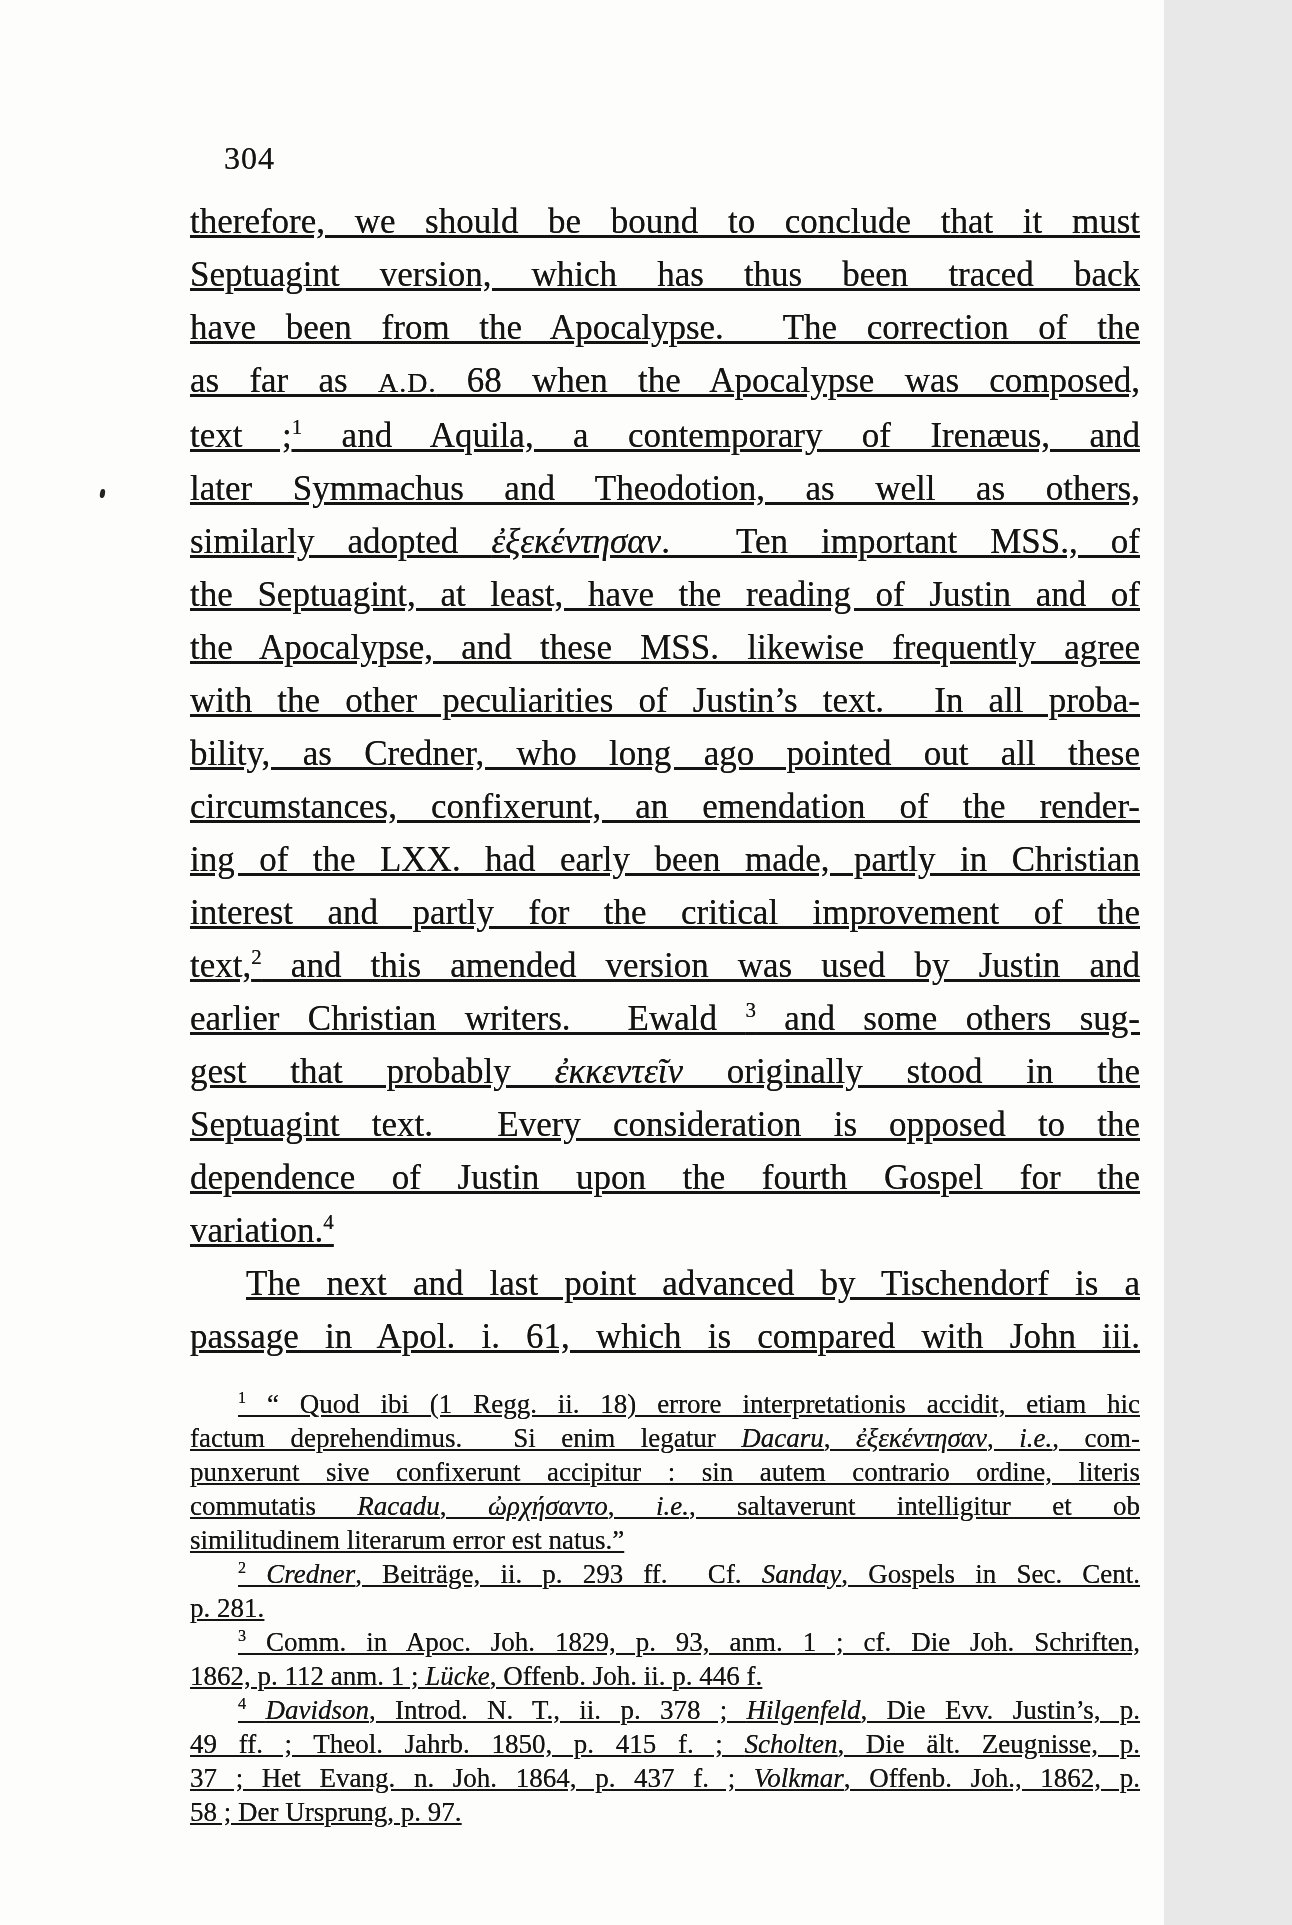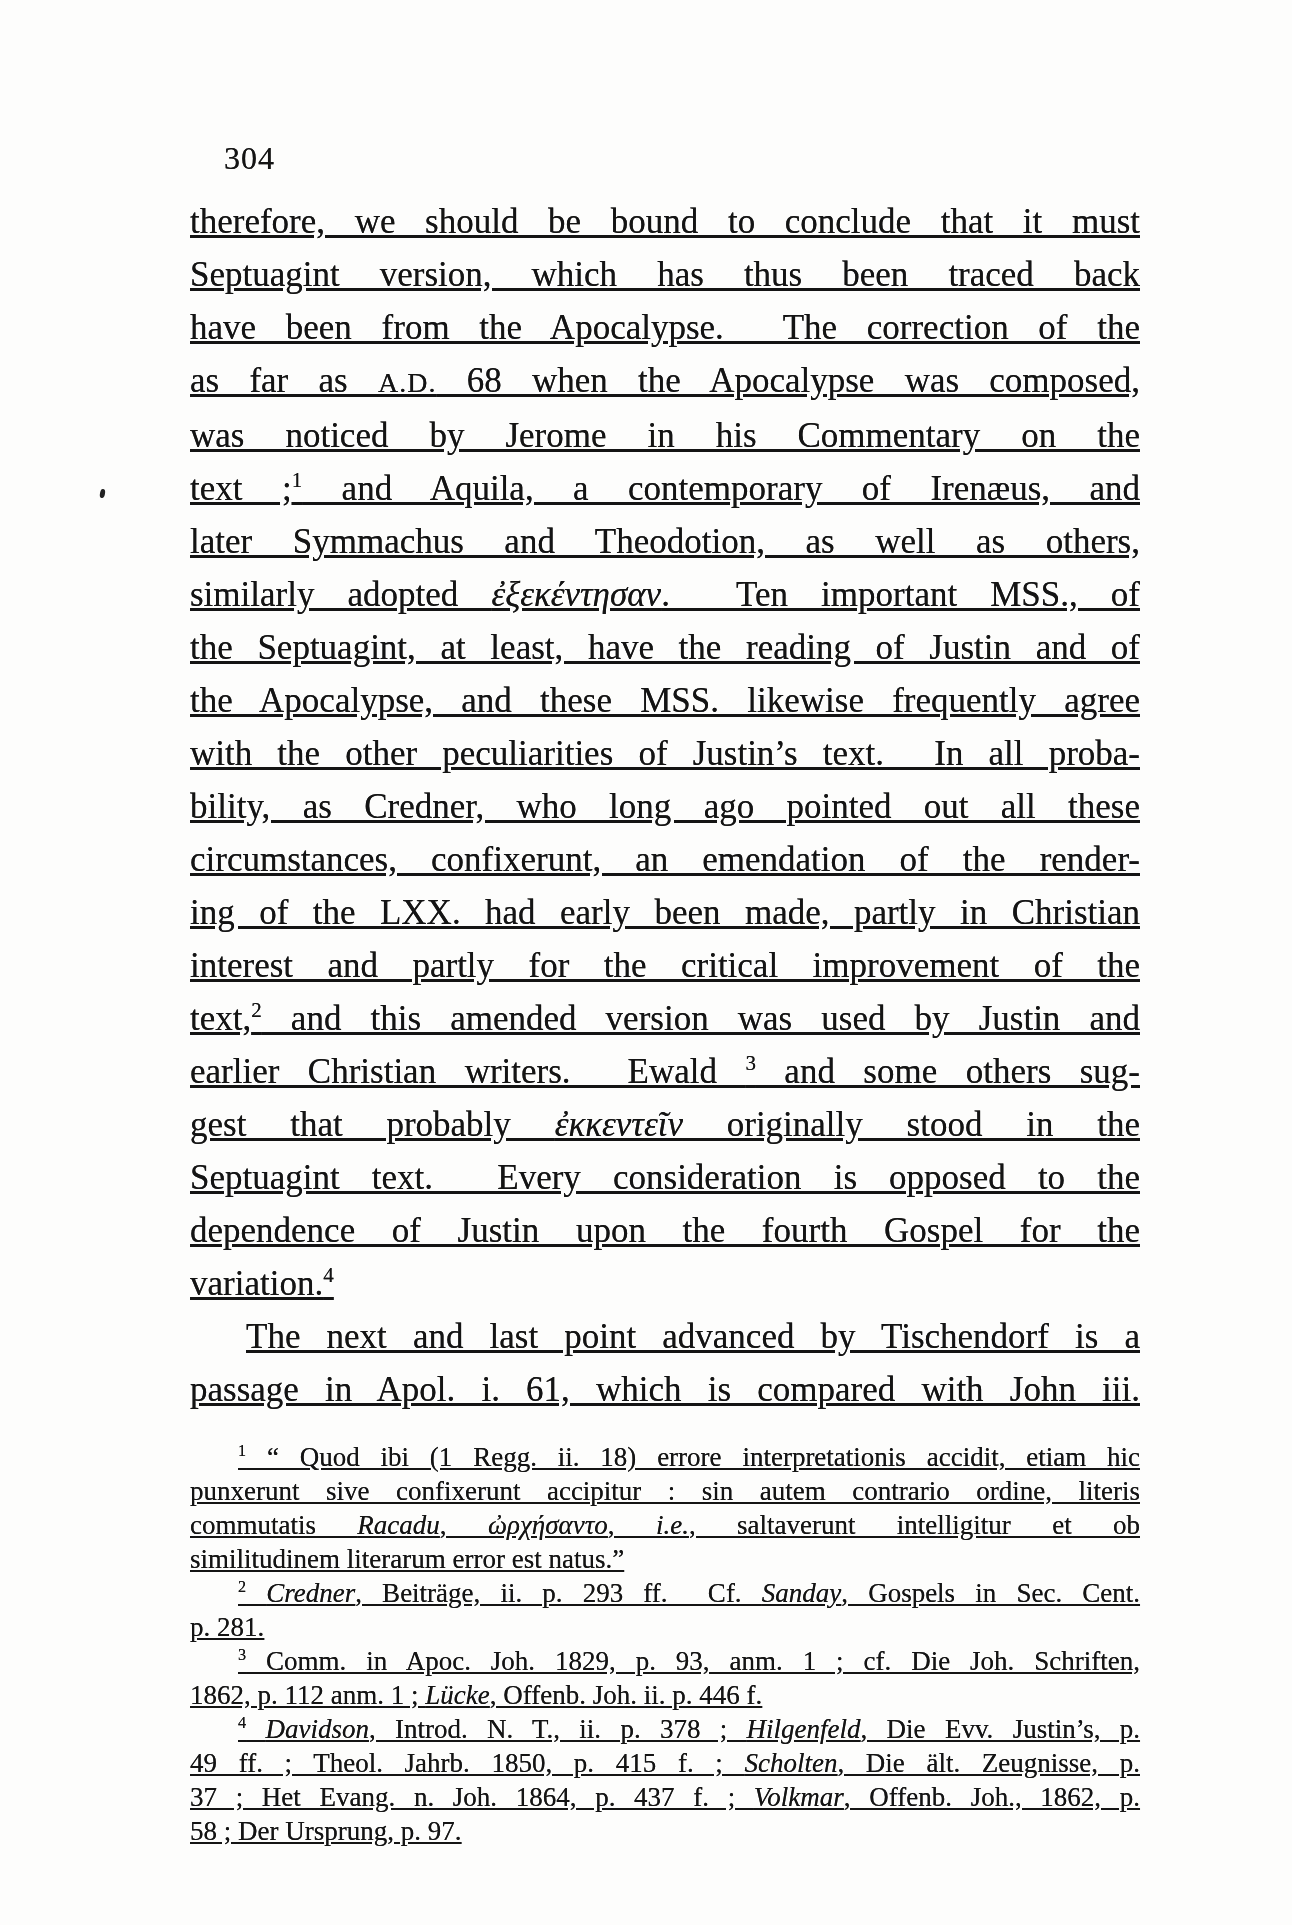--- a/index.html
+++ b/index.html
@@ -2,21 +2,21 @@
 <html><head>
 <meta charset="utf-8">
 <style>
   html, body {
     margin: 0;
     padding: 0;
     background: #e8e8e8;
   }
   #page {
     position: relative;
-    width: 1292px;
+    width: 1164px;
     height: 1925px;
     background: #fdfdfc;
     overflow: hidden;
     font-family: "Liberation Serif", "DejaVu Serif", serif;
     color: #141414;
     text-shadow: 0 0 0.5px rgba(20,20,20,0.85);
   }
   .content {
     position: absolute;
     left: 190px;
@@ -87,21 +87,20 @@
   <div class="content">
     <div class="header">
       <span class="pnum">304</span>
     </div>
     <div class="body">
       <div>
           <div class="tline just"><span>therefore, we should be bound to conclude that it must</span></div>
           <div class="tline just"><span>Septuagint version, which has thus been traced back</span></div>
           <div class="tline just"><span>have been from the Apocalypse.&nbsp; The correction of the</span></div>
           <div class="tline just"><span>as far as </span><span class="sc">A.D.</span><span> 68 when the Apocalypse was composed,</span></div>
-          <div class="tline just"><span>was noticed by Jerome in his Commentary on the</span></div>
           <div class="tline just"><span>text ;</span><span class="sup">1</span><span> and Aquila, a contemporary of Irenæus, and</span></div>
           <div class="tline just"><span>later Symmachus and Theodotion, as well as others,</span></div>
           <div class="tline just"><span>similarly adopted </span><span class="it gk">ἐξεκέντησαν</span><span>.&nbsp; Ten important MSS., of</span></div>
           <div class="tline just"><span>the Septuagint, at least, have the reading of Justin and of</span></div>
           <div class="tline just"><span>the Apocalypse, and these MSS. likewise frequently agree</span></div>
           <div class="tline just"><span>with the other peculiarities of Justin’s text.&nbsp; In all proba-</span></div>
           <div class="tline just"><span>bility, as Credner, who long ago pointed out all these</span></div>
           <div class="tline just"><span>circumstances, confixerunt, an emendation of the render-</span></div>
           <div class="tline just"><span>ing of the LXX. had early been made, partly in Christian</span></div>
           <div class="tline just"><span>interest and partly for the critical improvement of the</span></div>
@@ -113,20 +112,21 @@
           <div class="tline"><span>variation.</span><span class="sup">4</span></div>
         </div>
       <div>
           <div class="tline just ind"><span>The next and last point advanced by Tischendorf is a</span></div>
           <div class="tline just"><span>passage in Apol. i. 61, which is compared with John iii.</span></div>
         </div>
     </div>
     <div class="fnotes">
       <div>
           <div class="tline just ind"><span class="sup">1</span><span> “ Quod ibi (1 Regg. ii. 18) errore interpretationis accidit, etiam hic</span></div>
+          <div class="tline just"><span>factum deprehendimus.&nbsp; Si enim legatur </span><span class="it">Dacaru</span><span>, </span><span class="it gk">ἐξεκέντησαν</span><span>, </span><span class="it">i.e.</span><span>, com-</span></div>
           <div class="tline just"><span>punxerunt sive confixerunt accipitur : sin autem contrario ordine, literis</span></div>
           <div class="tline just"><span>commutatis </span><span class="it">Racadu</span><span>, </span><span class="it gk">ὠρχήσαντο</span><span>, </span><span class="it">i.e.</span><span>, saltaverunt intelligitur et ob</span></div>
           <div class="tline"><span>similitudinem literarum error est natus.”</span></div>
         </div>
       <div>
           <div class="tline just ind"><span class="sup">2</span><span> </span><span class="it">Credner</span><span>, Beiträge, ii. p. 293 ff.&nbsp; Cf. </span><span class="it">Sanday</span><span>, Gospels in Sec. Cent.</span></div>
           <div class="tline"><span>p. 281.</span></div>
         </div>
       <div>
           <div class="tline just ind"><span class="sup">3</span><span> Comm. in Apoc. Joh. 1829, p. 93, anm. 1 ; cf. Die Joh. Schriften,</span></div>

